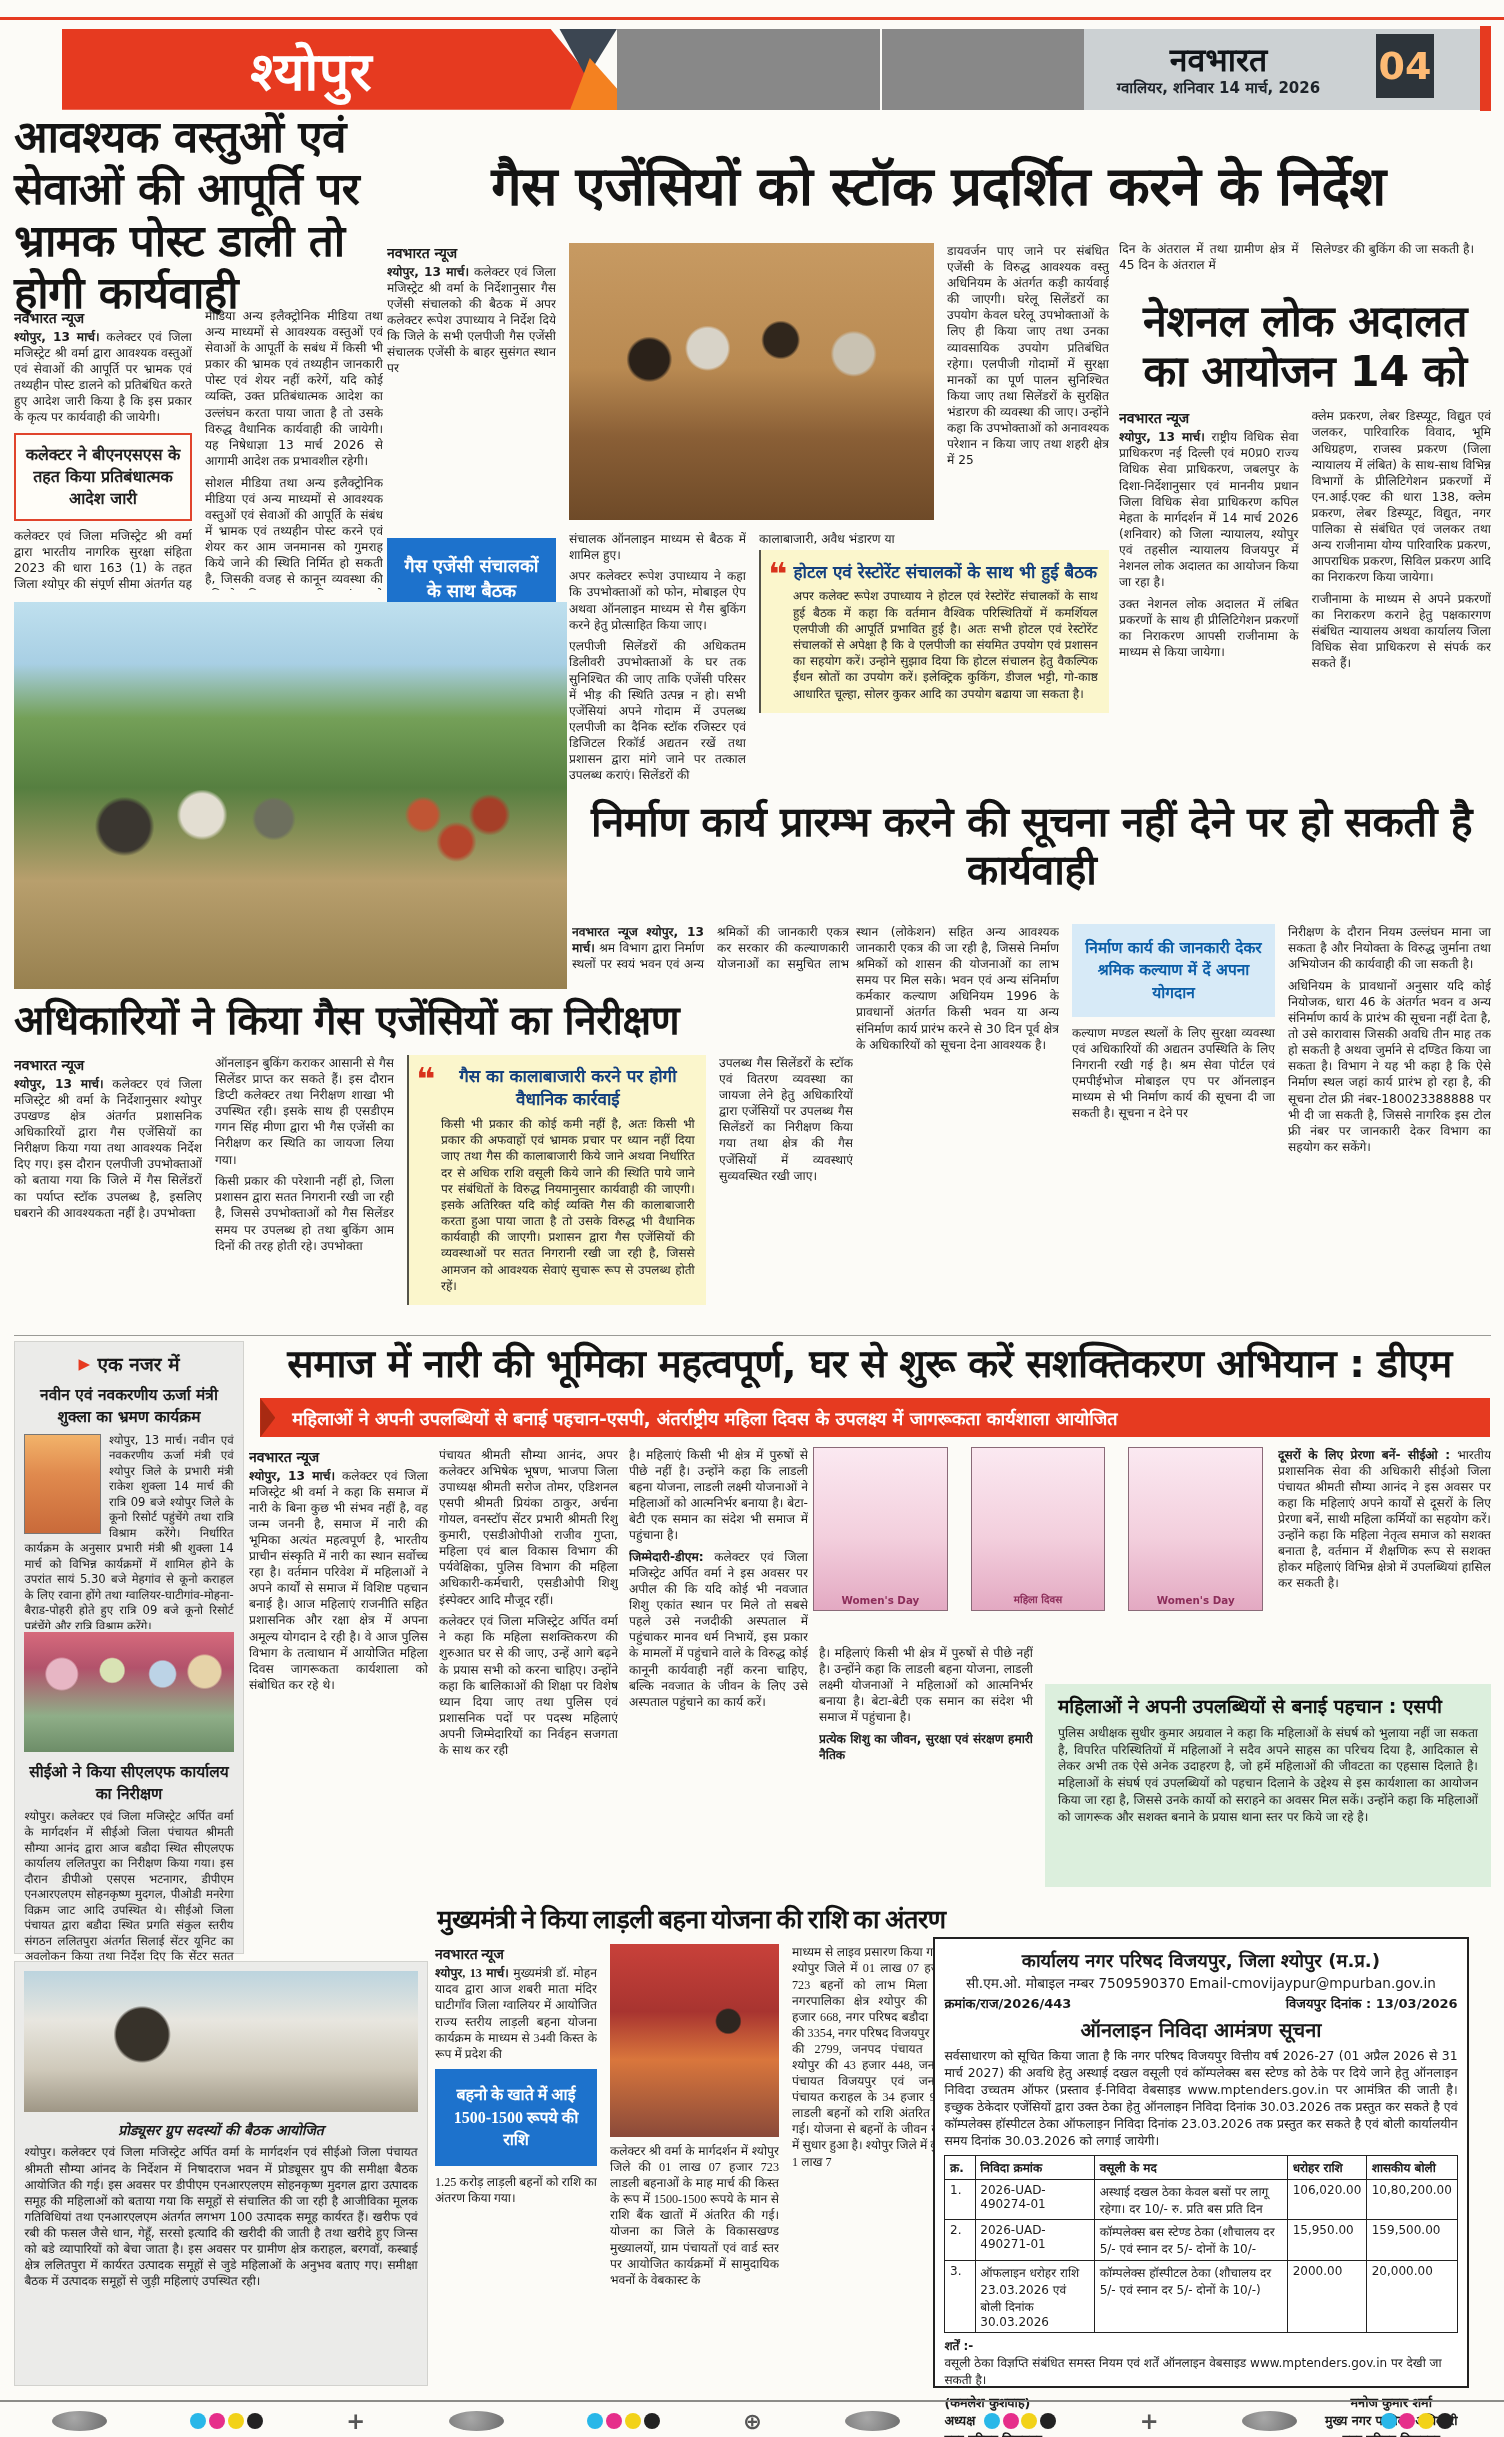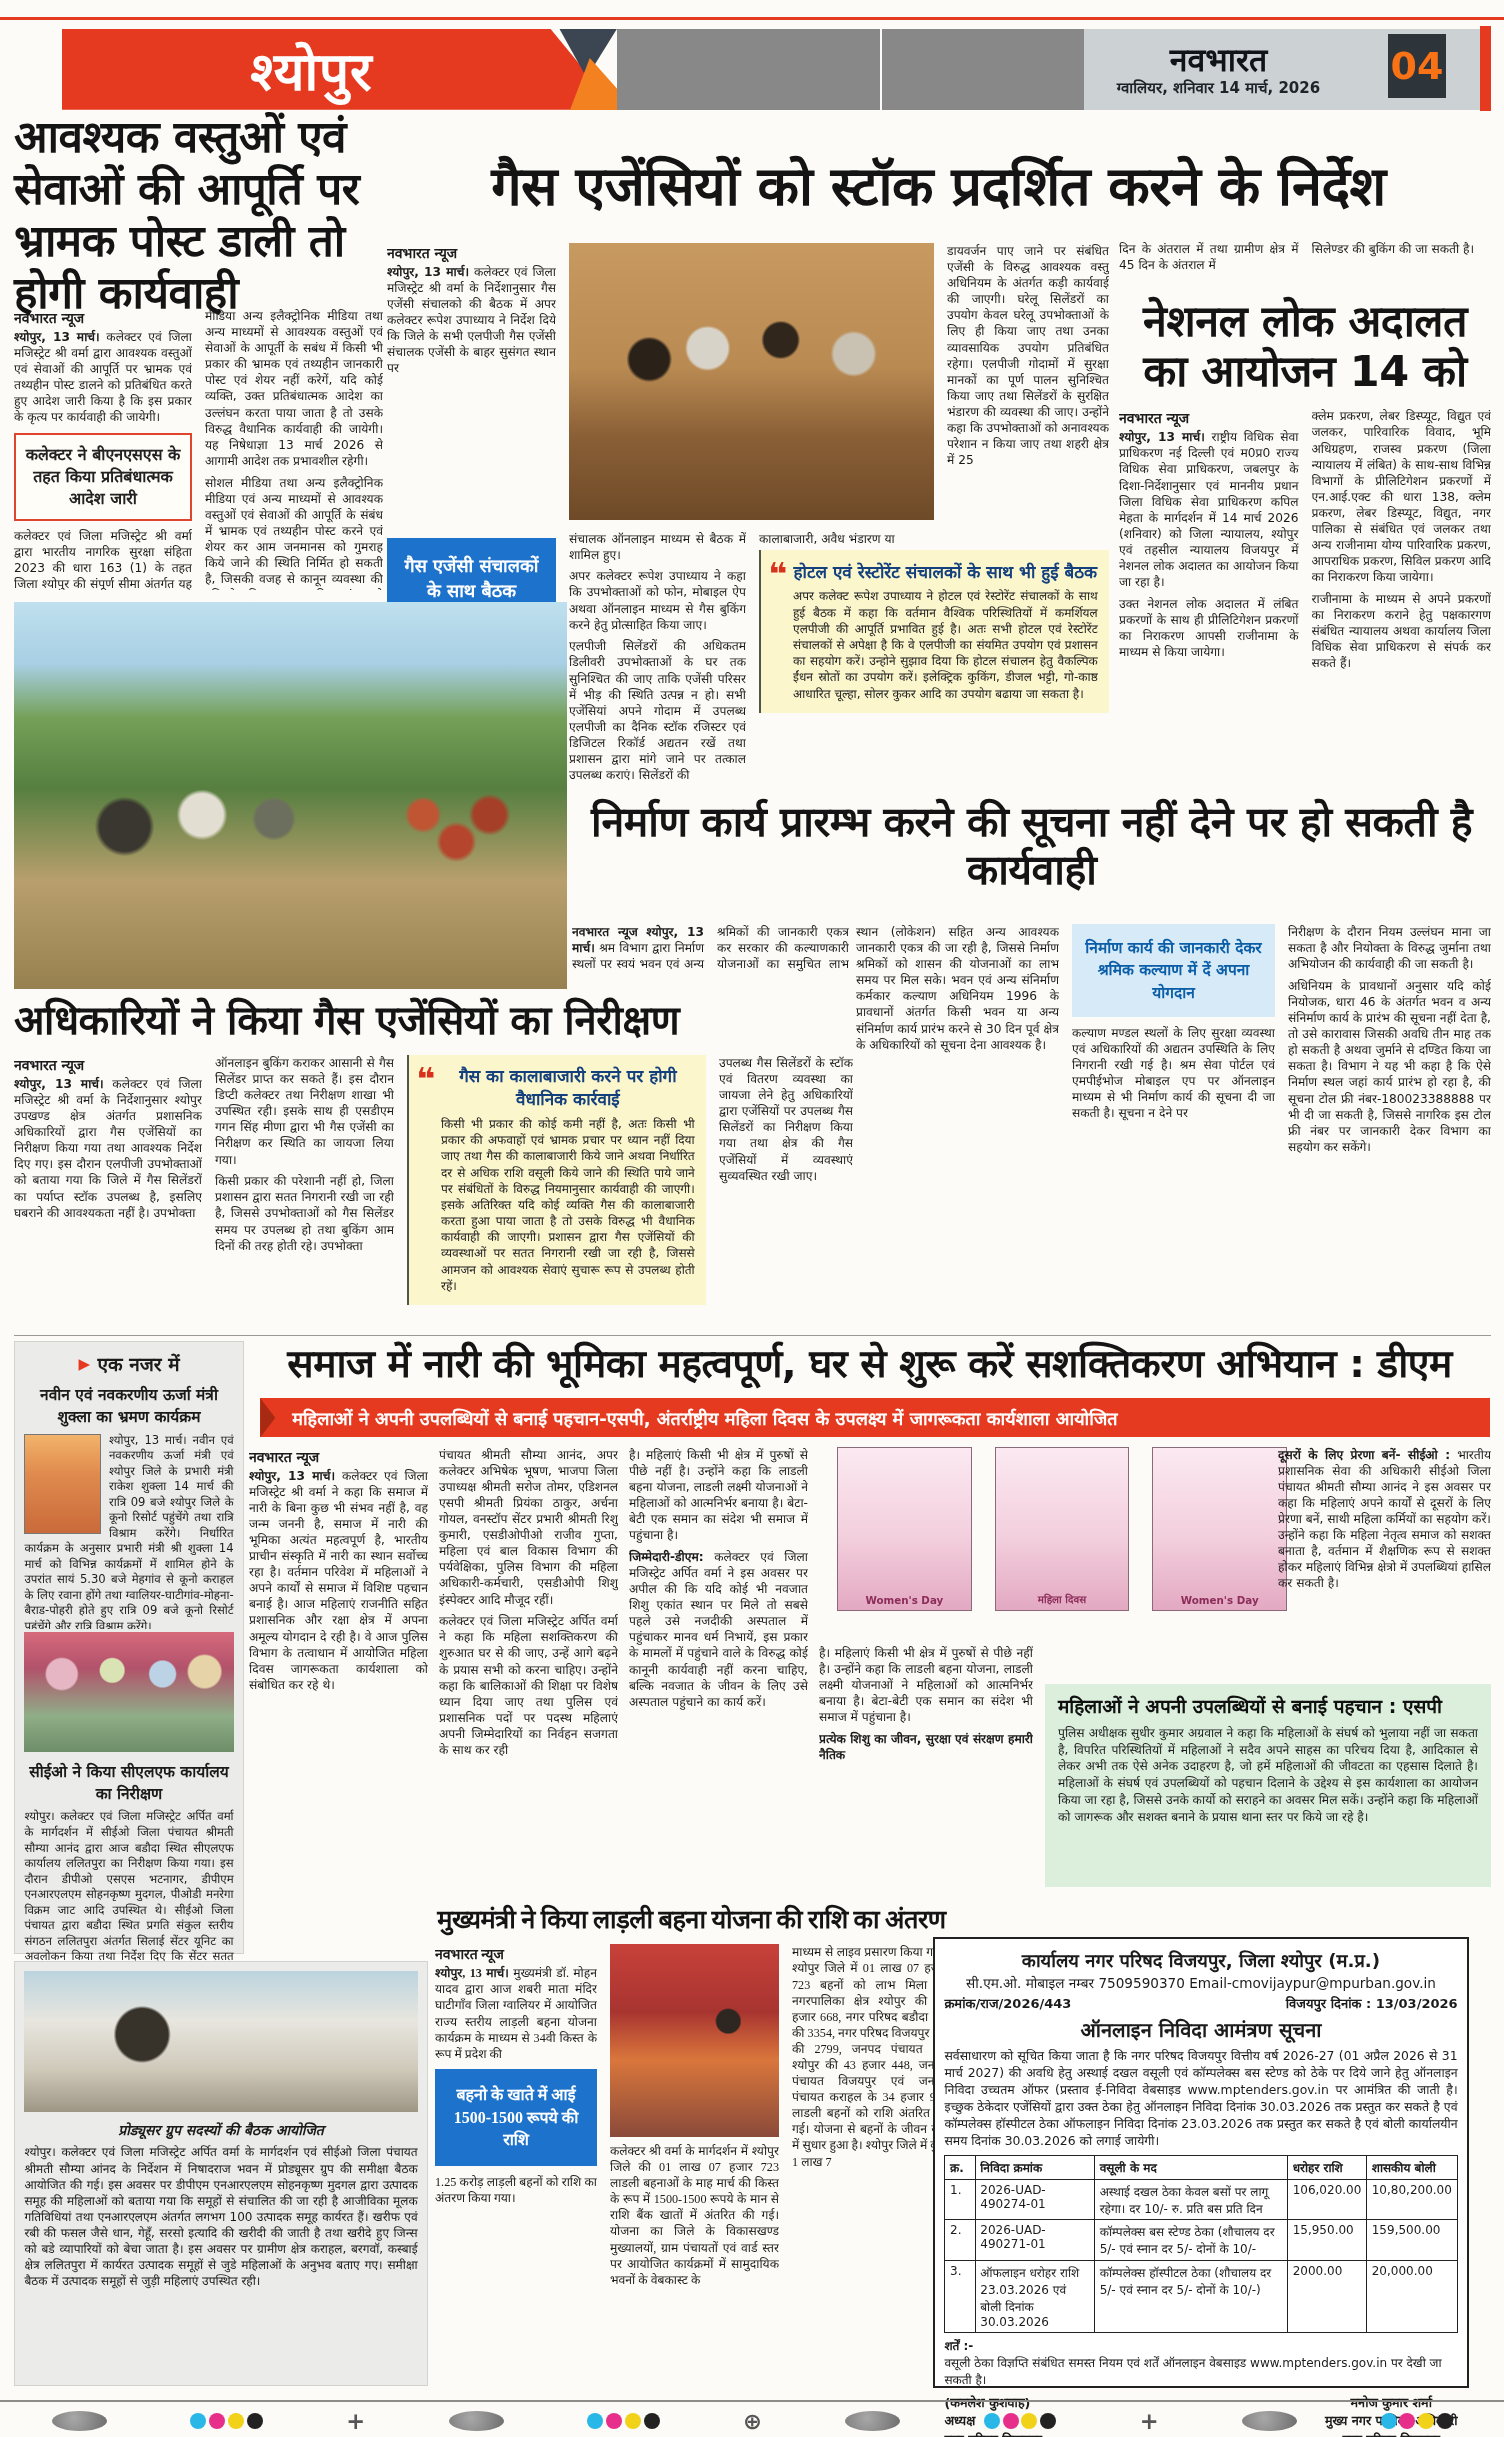--- a/index.html
+++ b/index.html
@@ -17,21 +17,21 @@
   .mh-orange{position:absolute;left:508px;top:32px;width:66px;height:52px;background:#f48120;
              clip-path:polygon(30% 0,100% 100%,0 100%);}
   .mh-photo1{position:absolute;left:555px;top:2.8px;width:263px;height:81px;
     background:linear-gradient(180deg,#9fc77e 0%,#6fa355 35%,#4e7d3b 60%,#7e9e5e 75%,#b9c79b 88%,#7d9cc0 100%);}
   .mh-photo2{position:absolute;left:820px;top:2.8px;width:202px;height:81px;
     background:linear-gradient(120deg,#8fae6d 0%,#c4b98f 30%,#d9d2c0 55%,#b9a988 75%,#8d9b77 100%),
     radial-gradient(circle at 60% 40%,#e9e2cf 0 30%,transparent 31%);}
   .mh-gray{position:absolute;left:1022px;top:2.8px;right:0;height:81px;background:#ccd1d3;}
   .mh-paper{position:absolute;right:122px;top:11.3px;width:301px;text-align:center;font-size:32px;font-weight:800;color:#101418;}
   .mh-edition{position:absolute;right:103px;top:51px;width:339px;text-align:center;font-size:15px;font-weight:700;color:#1d2329;}
-  .mh-pagebox{position:absolute;right:45px;top:7.5px;width:58px;height:64px;background:#2d343a;color:#f97316;
+  .mh-pagebox{position:absolute;right:57px;top:7.5px;width:58px;height:64px;background:#2d343a;color:#fdba74;
               display:flex;align-items:center;justify-content:center;font-size:38px;font-weight:800;}
   .mh-redbar{position:absolute;right:0;top:0;width:11.3px;height:85px;background:#e63a20;}
   
   .hl{font-weight:800;color:#141414;line-height:1.18;letter-spacing:-0.5px;}
   .byline{font-weight:800;font-size:14px;margin:0 0 1.9px 0;}
   .bodytxt{font-size:12.2px;line-height:1.32;text-align:justify;margin:0 0 5.6px 0;}
   .bodytxt b{font-weight:800;}
   .cols{display:flex;gap:13px;}
   .col{flex:1;overflow:hidden;}
   .clip{overflow:hidden;}
@@ -272,21 +272,21 @@
         <p class="bodytxt"><b>श्योपुर, 13 मार्च।</b> <span>कलेक्टर एवं जिला मजिस्ट्रेट श्री वर्मा ने कहा कि समाज में नारी के बिना कुछ भी संभव नहीं है, वह जन्म जननी है, समाज में नारी की भूमिका अत्यंत महत्वपूर्ण है, भारतीय प्राचीन संस्कृति में नारी का स्थान सर्वोच्च रहा है। वर्तमान परिवेश में महिलाओं ने अपने कार्यों से समाज में विशिष्ट पहचान बनाई है। आज महिलाएं राजनीति सहित प्रशासनिक और रक्षा क्षेत्र में अपना अमूल्य योगदान दे रही है। वे आज पुलिस विभाग के तत्वाधान में आयोजित महिला दिवस जागरूकता कार्यशाला को संबोधित कर रहे थे।</span></p>
       </div>
       <div class="abs clip" style="left:190px;top:0;width:179px;height:440px;">
         <p class="bodytxt">पंचायत श्रीमती सौम्या आनंद, अपर कलेक्टर अभिषेक भूषण, भाजपा जिला उपाध्यक्ष श्रीमती सरोज तोमर, एडिशनल एसपी श्रीमती प्रियंका ठाकुर, अर्चना गोयल, वनस्टॉप सेंटर प्रभारी श्रीमती रिशु कुमारी, एसडीओपीओ राजीव गुप्ता, महिला एवं बाल विकास विभाग की पर्यवेक्षिका, पुलिस विभाग की महिला अधिकारी-कर्मचारी, एसडीओपी शिशु इंस्पेक्टर आदि मौजूद रहीं।</p>
         <p class="bodytxt">कलेक्टर एवं जिला मजिस्ट्रेट अर्पित वर्मा ने कहा कि महिला सशक्तिकरण की शुरुआत घर से की जाए, उन्हें आगे बढ़ने के प्रयास सभी को करना चाहिए। उन्होंने कहा कि बालिकाओं की शिक्षा पर विशेष ध्यान दिया जाए तथा पुलिस एवं प्रशासनिक पदों पर पदस्थ महिलाएं अपनी जिम्मेदारियों का निर्वहन सजगता के साथ कर रही</p>
       </div>
       <div class="abs clip" style="left:380px;top:0;width:179px;height:440px;">
         <p class="bodytxt">है। महिलाएं किसी भी क्षेत्र में पुरुषों से पीछे नहीं है। उन्होंने कहा कि लाडली बहना योजना, लाडली लक्ष्मी योजनाओं ने महिलाओं को आत्मनिर्भर बनाया है। बेटा-बेटी एक समान का संदेश भी समाज में पहुंचाना है।</p>
         <p class="bodytxt"><b>जिम्मेदारी-डीएम:</b> <span>कलेक्टर एवं जिला मजिस्ट्रेट अर्पित वर्मा ने इस अवसर पर अपील की कि यदि कोई भी नवजात शिशु एकांत स्थान पर मिले तो सबसे पहले उसे नजदीकी अस्पताल में पहुंचाकर मानव धर्म निभायें, इस प्रकार के मामलों में पहुंचाने वाले के विरुद्ध कोई कानूनी कार्यवाही नहीं करना चाहिए, बल्कि नवजात के जीवन के लिए उसे अस्पताल पहुंचाने का कार्य करें।</span></p>
       </div>
-      <div class="abs" style="left:588px;top:0;width:450px;height:164px;display:flex;gap:23px;">
+      <div class="abs" style="left:564px;top:0;width:450px;height:164px;display:flex;gap:23px;">
         <div class="poster">
             <span>Women's Day</span>
           </div>
         <div class="poster">
             <span>महिला दिवस</span>
           </div>
         <div class="poster">
             <span>Women's Day</span>
           </div>
       </div>

